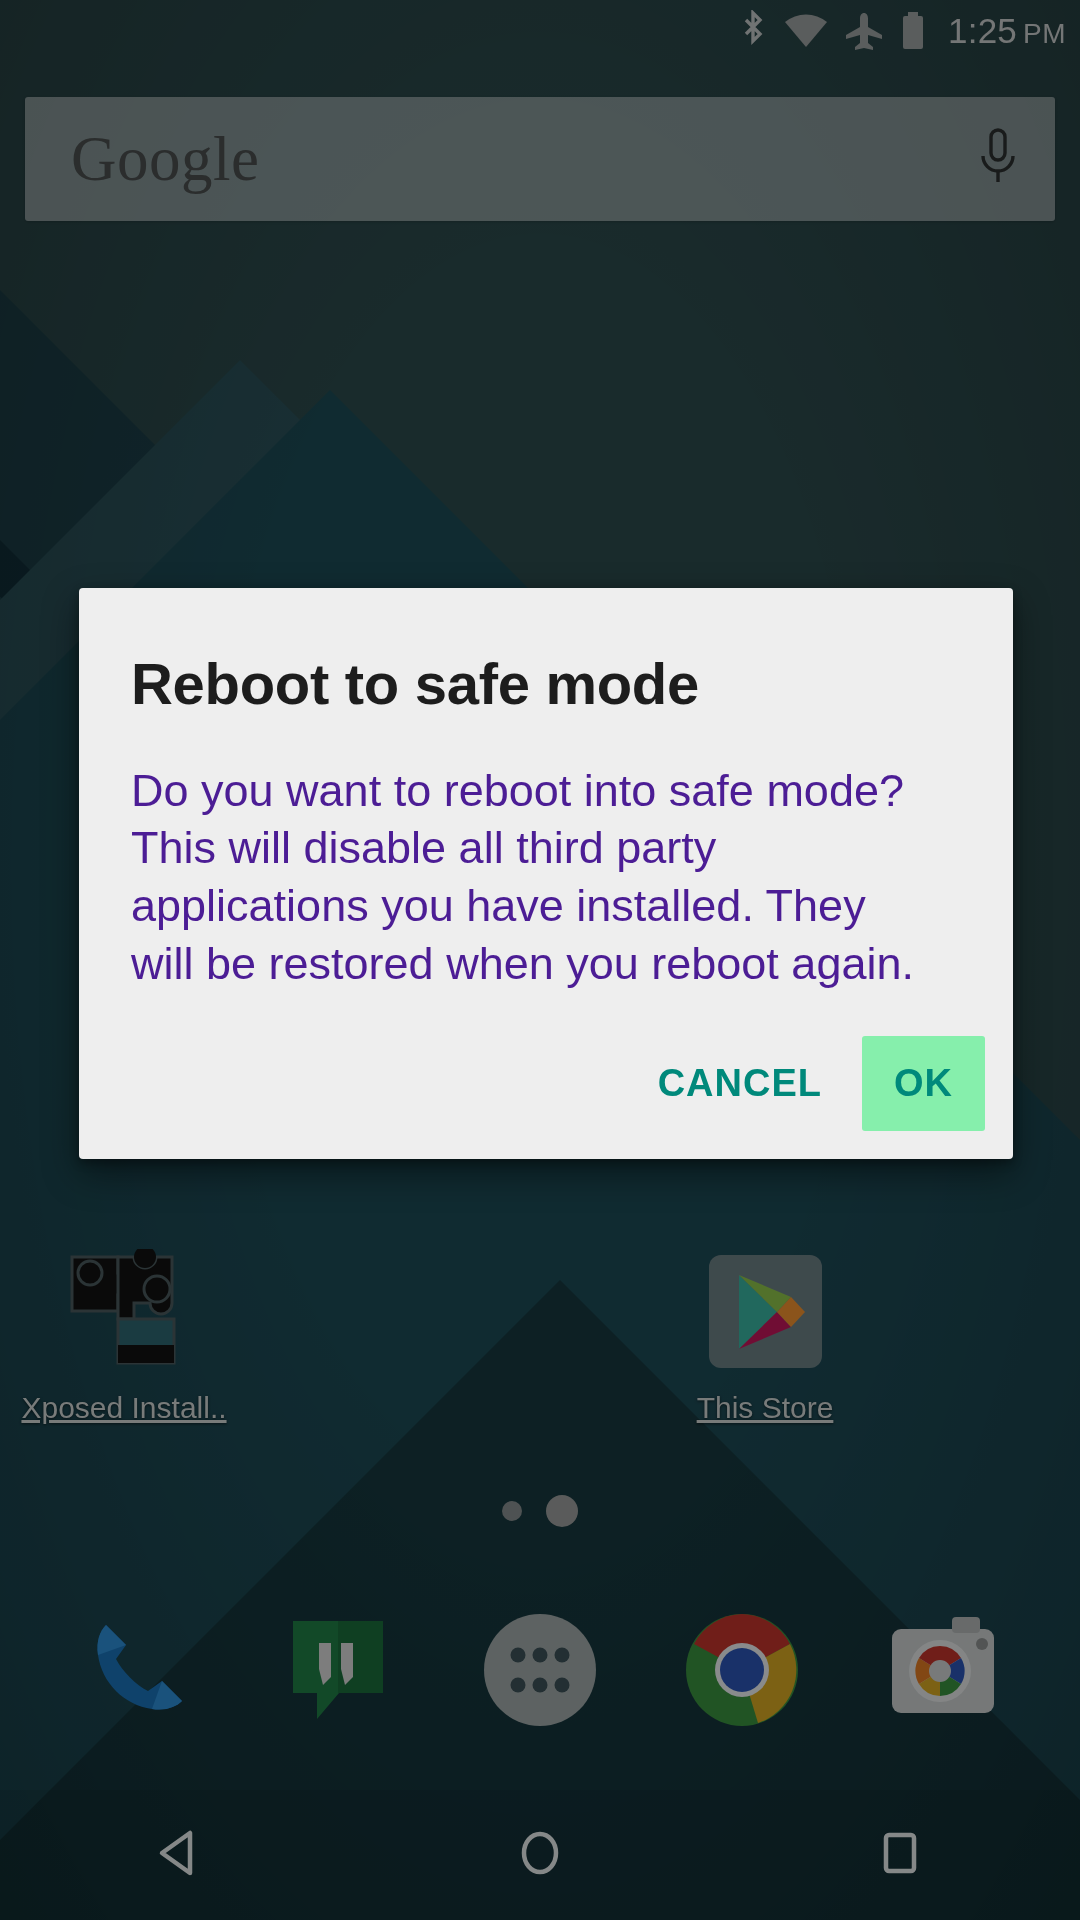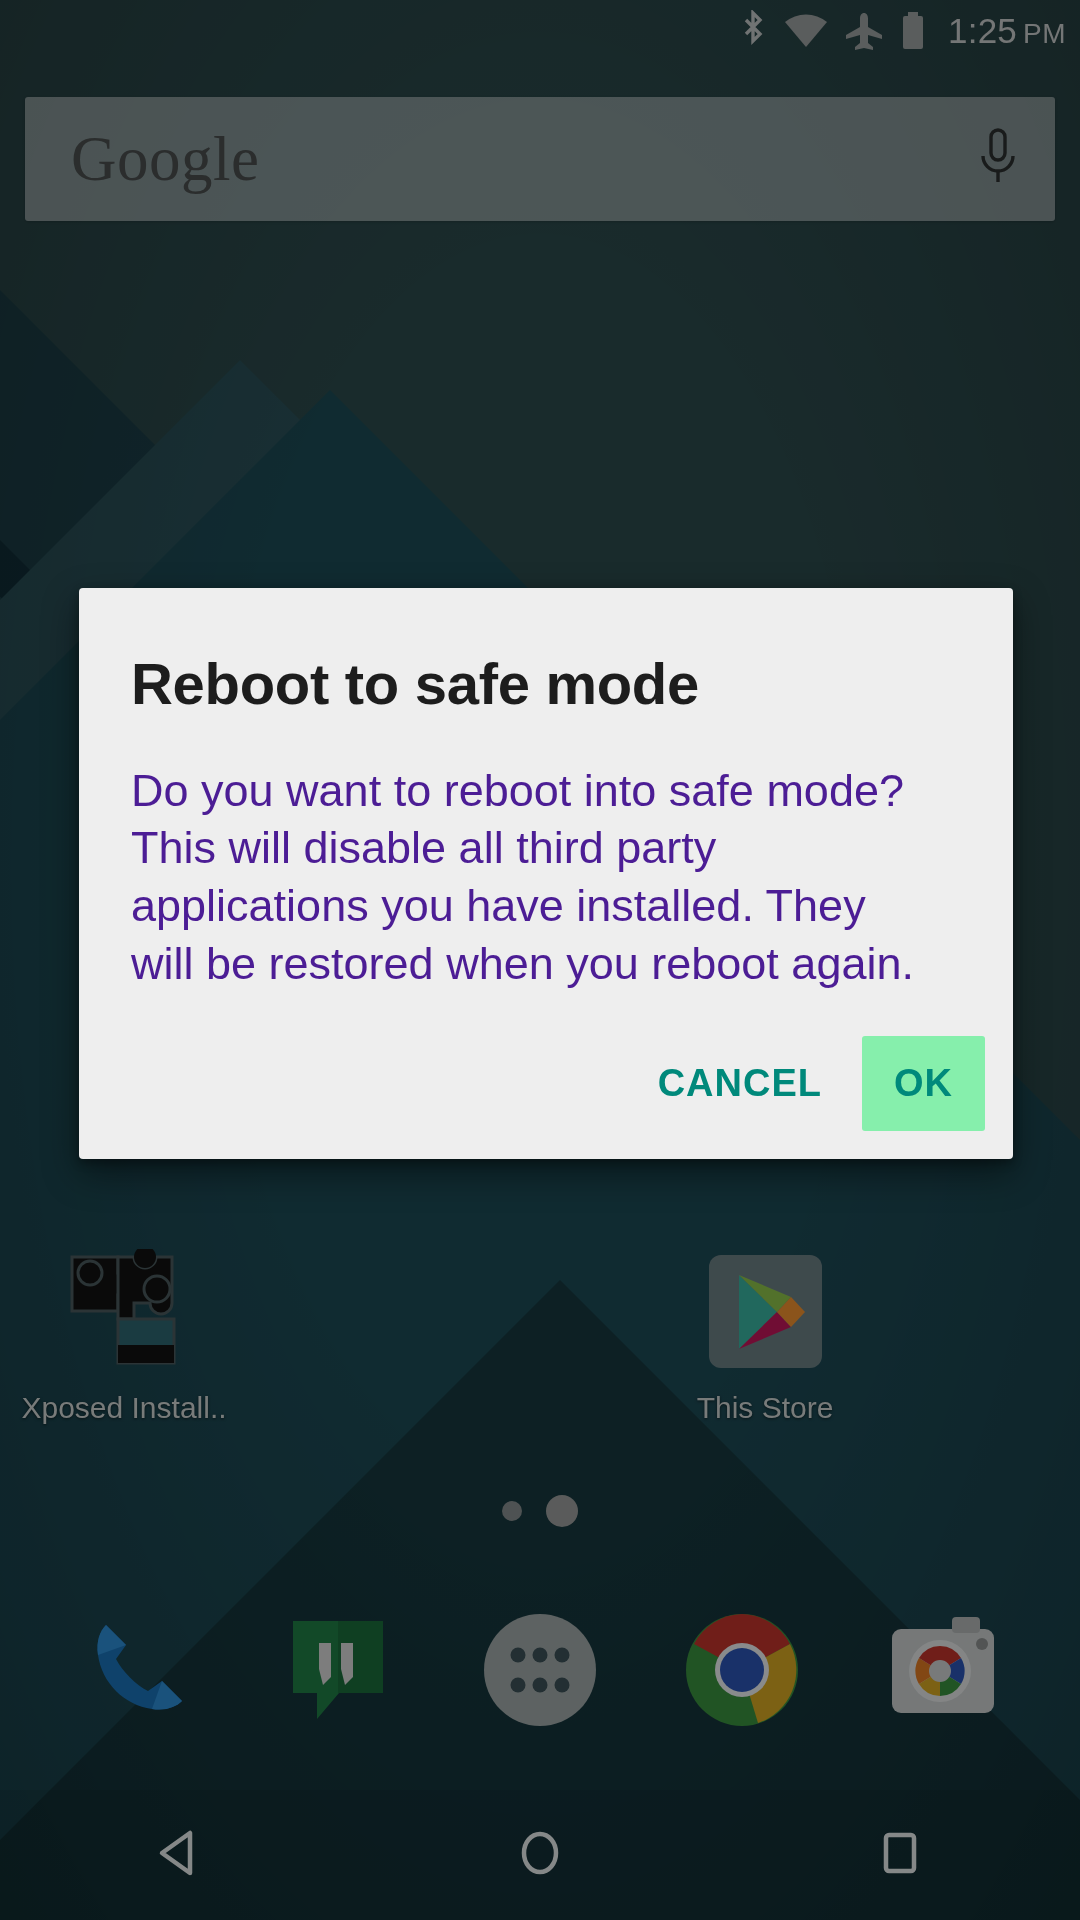--- a/index.html
+++ b/index.html
@@ -198,20 +198,21 @@
     display: flex;
     align-items: center;
     justify-content: center;
   }
   .app-label {
     margin-top: 14px;
     font-size: 30px;
     color: #cfd4d3;
     text-shadow: 0 1px 3px rgba(0,0,0,0.55);
     white-space: nowrap;
+    text-decoration: underline;
   }
 
   
   #page-dots {
     position: absolute;
     left: 0; top: 1495px;
     width: 1080px;
     display: flex;
     align-items: center;
     justify-content: center;

